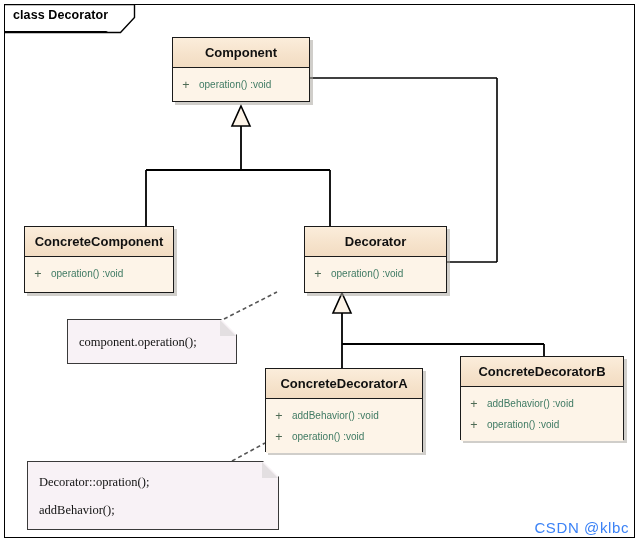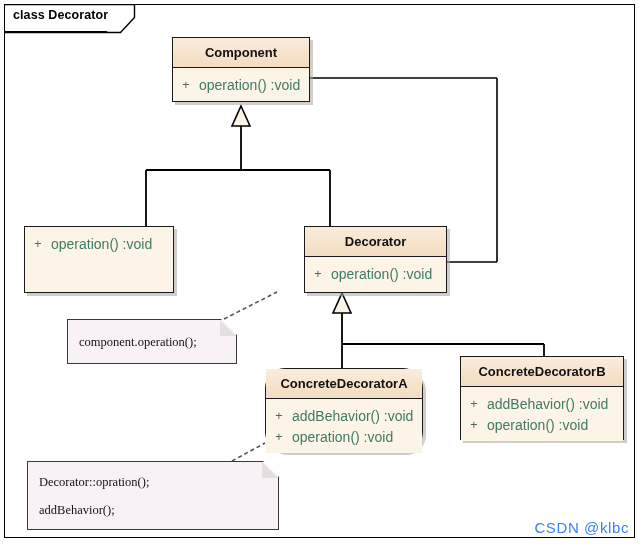--- a/index.html
+++ b/index.html
@@ -94,28 +94,28 @@
   }
   .vis{
     width:26px;
     text-align:center;
     color:#4f6b55;
     font-size:12.5px;
     flex:0 0 26px;
   }
   .sig{
     color:#3f7a63;
-    font-size:14px;
+    font-size:10px;
   }
 
   
   #cls-component{ left:172px; top:37px; width:138px; height:65px; }
   #cls-concretecomponent{ left:24px; top:226px; width:150px; height:67px; }
   #cls-decorator{ left:272px; top:226px; width:143px; height:67px;margin-left:32px; }
-  #cls-concretedecoratorA{ left:265px; top:368px; width:158px; height:84px;border-radius:20px; }
+  #cls-concretedecoratorA{ left:265px; top:368px; width:158px; height:84px; }
   #cls-concretedecoratorB{ left:460px; top:356px; width:164px; height:84px; }
 
   
   .uml-note{
     position:absolute;
     z-index:4;
     background:#f8f2f6;
     border:1px solid #3a3a3a;
     box-sizing:border-box;
     box-shadow:3px 3px 0 rgba(170,165,158,0.45);
@@ -201,20 +201,21 @@
     <div class="uml-head">Component</div>
     <div class="uml-body">
       <div class="uml-member">
         <span class="vis">+</span>
         <span class="sig">operation()  :void</span>
       </div>
     </div>
   </div>
 
   <div class="uml-class" id="cls-concretecomponent">
+    <div class="uml-head">ConcreteComponent</div>
     <div class="uml-body">
       <div class="uml-member">
         <span class="vis">+</span>
         <span class="sig">operation()  :void</span>
       </div>
     </div>
   </div>
 
   <div class="uml-class" id="cls-decorator">
     <div class="uml-head">Decorator</div>

